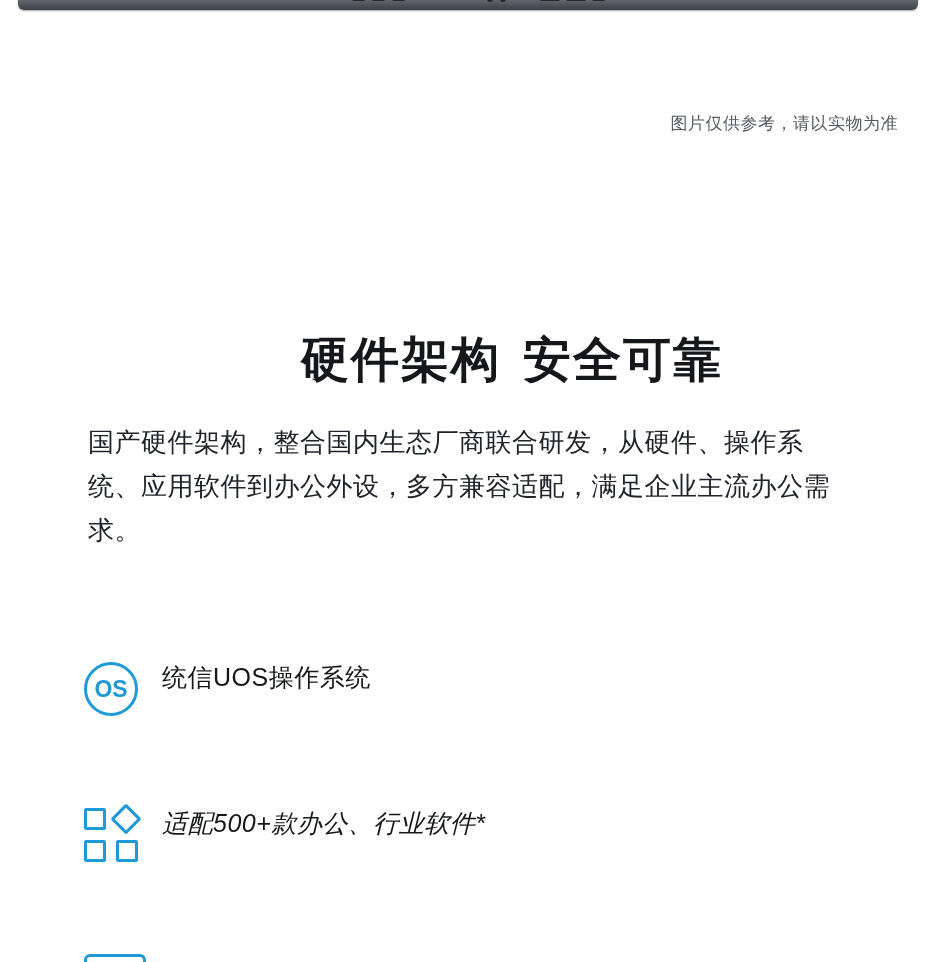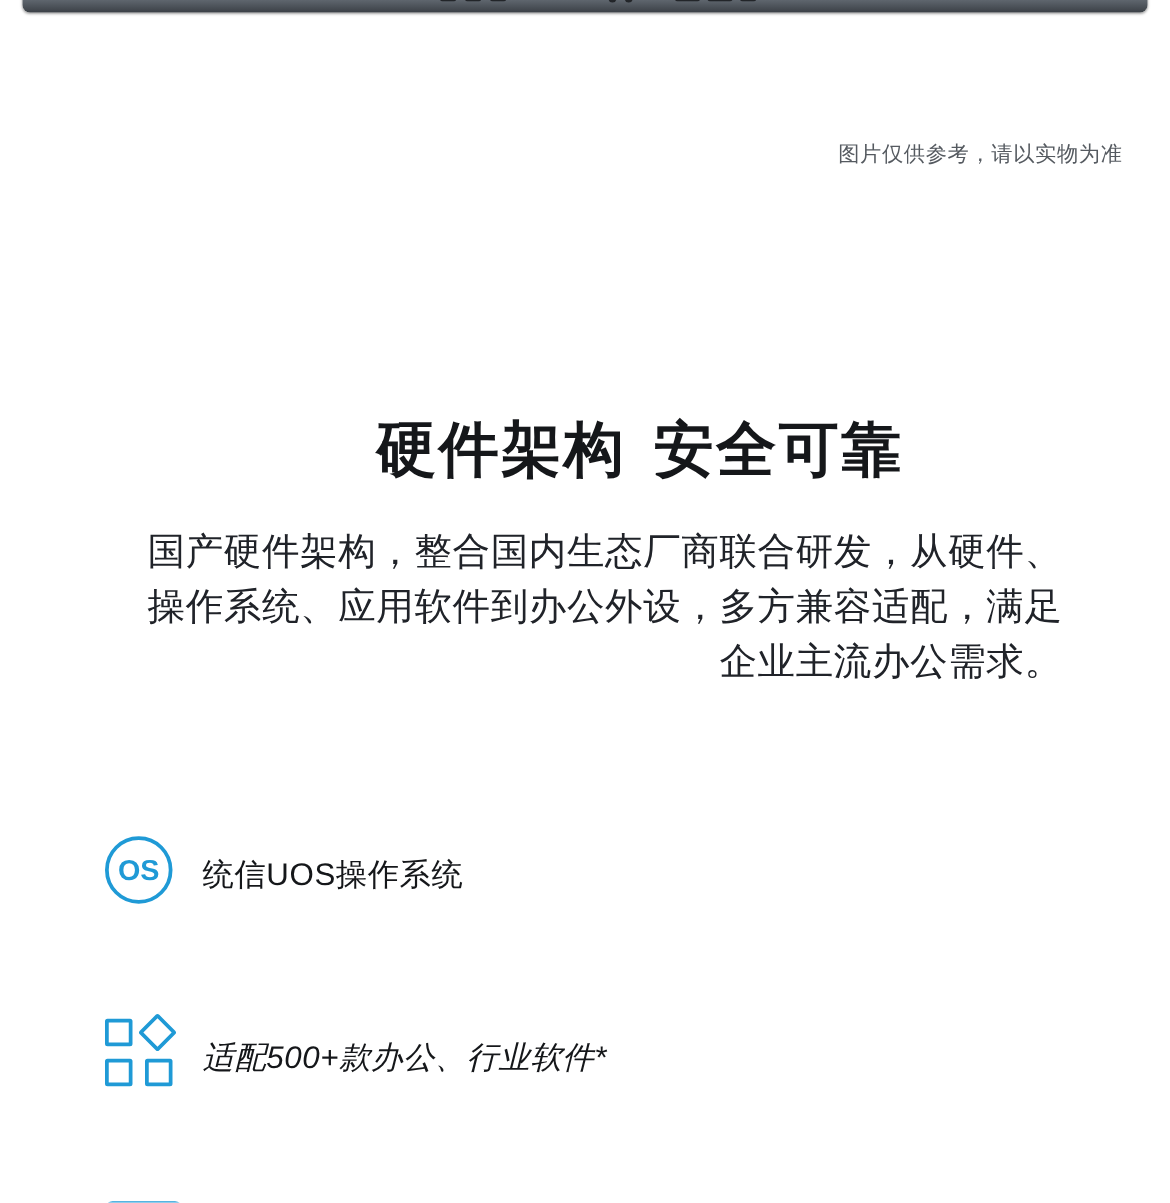--- a/index.html
+++ b/index.html
@@ -86,39 +86,38 @@
     color: #15171a;
     padding-left: 44px;
   }
   .headline .sp { display: inline-block; width: 22px; }
 
   .paragraph {
     position: absolute;
     left: 88px;
     top: 420px;
     width: 762px;
-    text-align: right;
-    font-size: 30px;
+    text-align: left;
+    font-size: 26px;
     line-height: 44px;
     color: #202329;
     letter-spacing: .5px;
   }
 
   
   .features {
     position: absolute;
     left: 78px;
     top: 660px;
     width: 790px;
   }
   .feature {
     position: relative;
     height: 80px;
     display: flex;
-    align-items: center;
   }
   .feature + .feature { margin-top: 66px; font-style: italic; }
   .feat-icon {
     width: 84px;
     height: 66px;
     flex: 0 0 84px;
     position: relative;
   }
   .feat-text {
     font-size: 25px;

